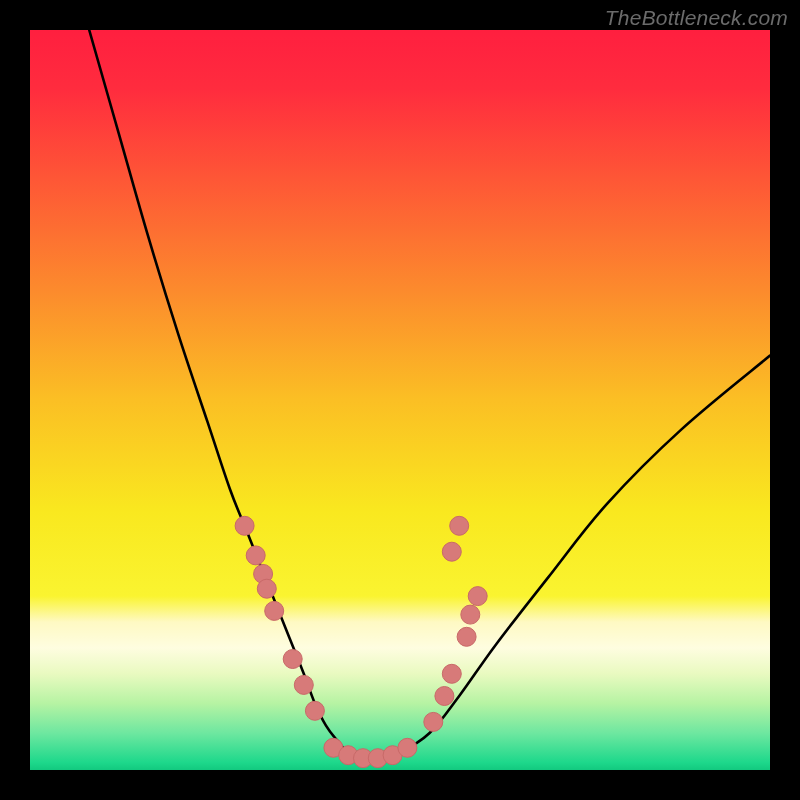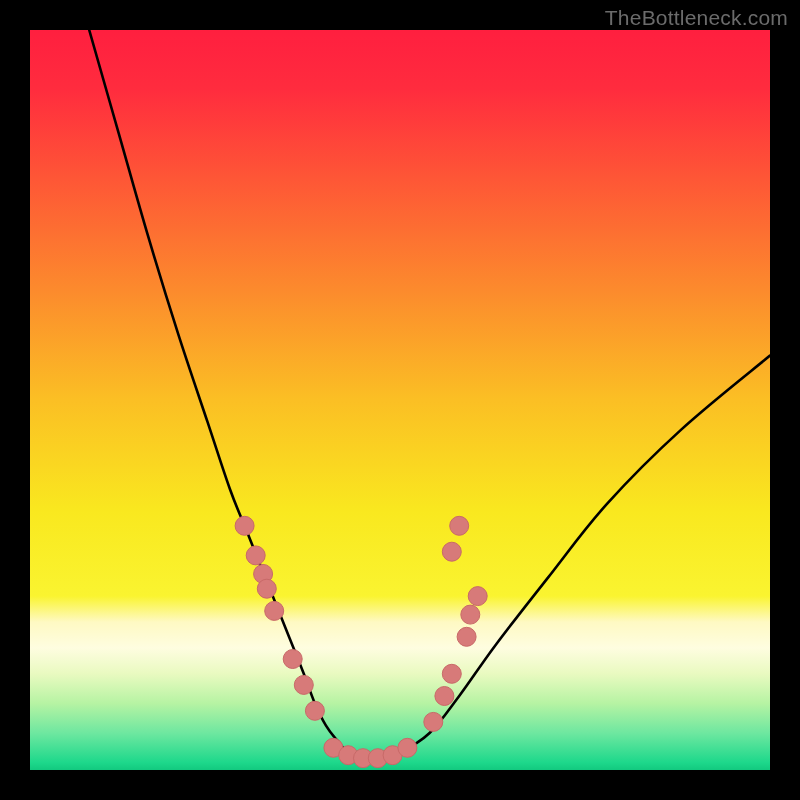--- a/index.html
+++ b/index.html
@@ -9,20 +9,21 @@
     height: 800px;
     overflow: hidden;
     background: #000;
     font-family: Arial, Helvetica, sans-serif;
   }
   .frame {
     position: absolute;
     left: 0; top: 0;
     width: 800px; height: 592px;
     background: #000;
+    font-style: italic;
   }
   .plot {
     position: absolute;
     left: 30px; top: 30px;
     width: 740px; height: 740px;
     overflow: hidden;
   }
   .gradient {
     position: absolute;
     left: 0; top: 0; right: 0; bottom: 0;

